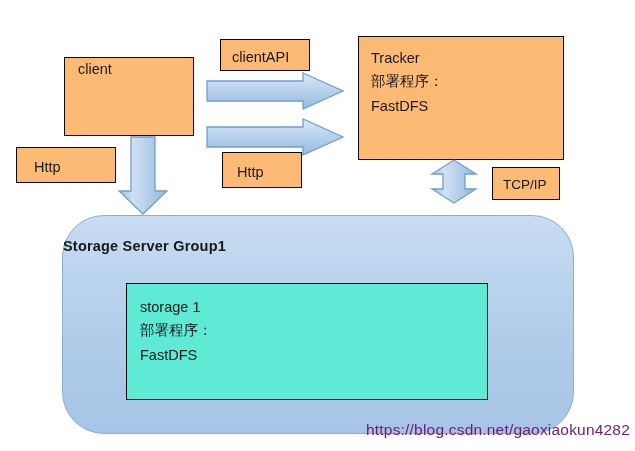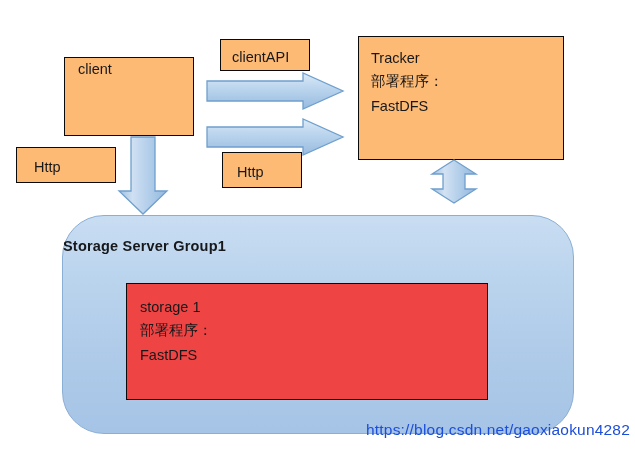--- a/index.html
+++ b/index.html
@@ -40,21 +40,21 @@
 
   
   #tcpip-box{left:492px;top:167px;width:68px;height:33px;}
   #tcpip-box .txt{left:10px;top:7px;font-size:13.5px;}
 
   
   #tracker-box{left:358px;top:36px;width:206px;height:124px;}
   #tracker-box .lines{position:absolute;left:12px;top:9px;}
 
   
-  #storage-box{left:126px;top:283px;width:362px;height:117px;background:#ef4444;border:1px solid #0a0a0a;}
+  #storage-box{left:126px;top:283px;width:362px;height:117px;background:#5eead4;border:1px solid #0a0a0a;}
   #storage-box .lines{position:absolute;left:13px;top:11px;}
 
   .lines div{
     font-size:14.5px;line-height:24px;color:#17181a;white-space:nowrap;
   }
   .cjk{
     font-family:Liberation Mono, monospace;
     font-size:15px;color:#3a3a3c;
   }
 
@@ -71,21 +71,21 @@
     font-size:14.5px;font-weight:bold;color:#16181b;letter-spacing:.2px;
   }
 
   
   .arrow{position:absolute;}
   .arrow svg{display:block;overflow:visible;}
 
   
   #watermark{
     position:absolute;left:366px;top:421px;
-    font-size:15.5px;color:#1d4ed8;letter-spacing:.2px;
+    font-size:15.5px;color:#701a75;letter-spacing:.2px;
     white-space:nowrap;font-family:"Liberation Sans","DejaVu Sans",sans-serif;
   }
 </style>
 </head>
 <body>
 
 <div class="stage">
 
   <div id="group-panel">
     <div id="group-title">Storage Server Group1</div>
@@ -116,20 +116,23 @@
   </div>
 
   <div class="box" id="tracker-box">
     <div class="lines">
       <div>Tracker</div>
       <div class="cjk">部署程序：</div>
       <div>FastDFS</div>
     </div>
   </div>
 
+  <div class="box" id="tcpip-box">
+    <span class="txt">TCP/IP</span>
+  </div>
 
   <div class="arrow" style="left:206px;top:72px;">
     <svg width="140" height="38" viewBox="0 0 140 38">
       <defs>
         <linearGradient id="agH1" x1="0" y1="0" x2="0" y2="1">
           <stop offset="0%" stop-color="#dceaf7"></stop>
           <stop offset="35%" stop-color="#c0d8ef"></stop>
           <stop offset="100%" stop-color="#97bbe0"></stop>
         </linearGradient>
       </defs>

